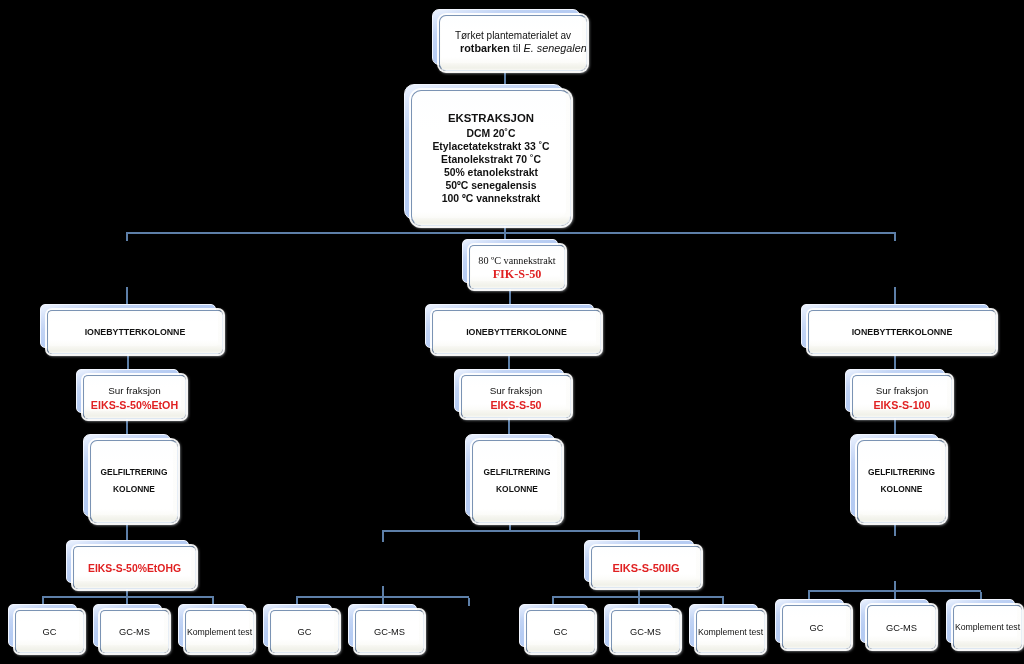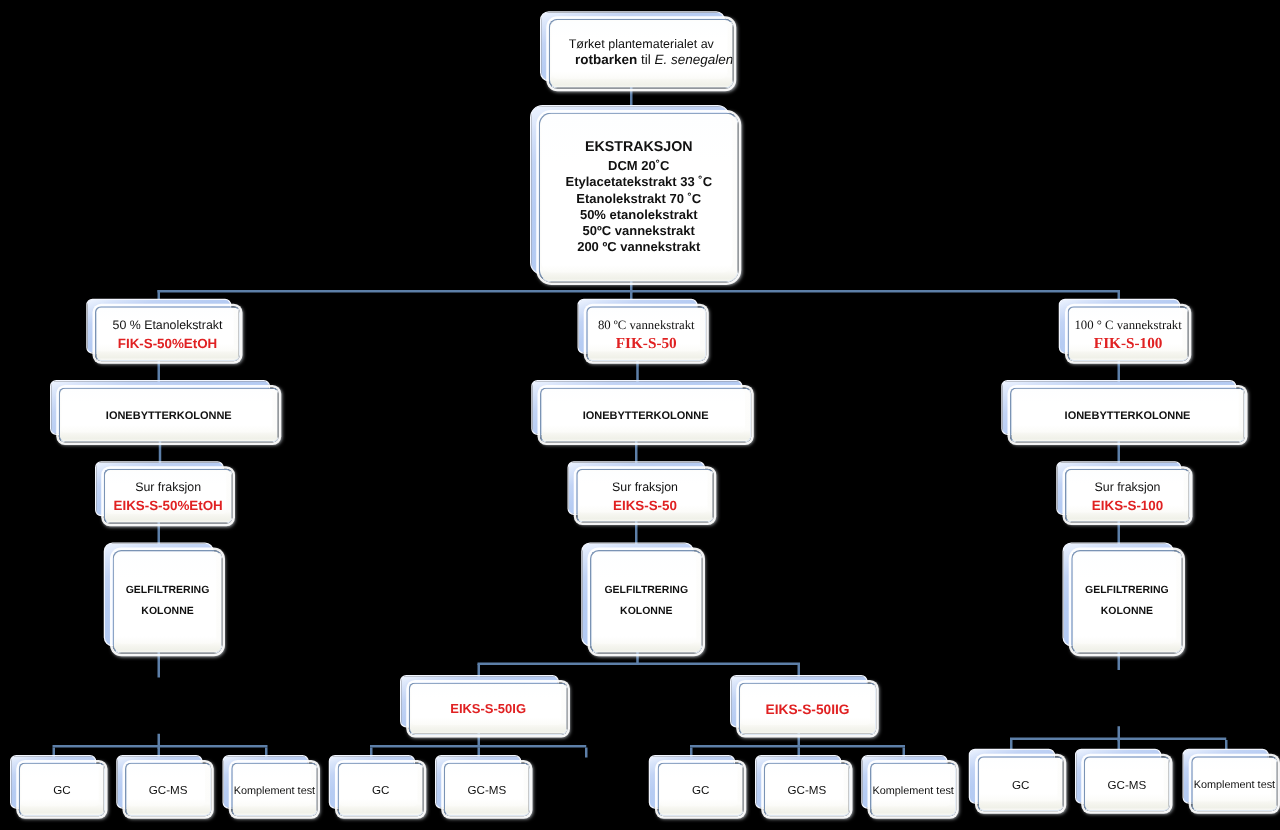--- a/index.html
+++ b/index.html
@@ -76,40 +76,31 @@
   <i class="conn" style="left:980px;top:592px;width:2px;height:10px"></i>
   <div class="node" style="left:432px;top:9px;width:148px;height:56px;--r:7px">
     <span class="back"></span>
     <span class="front">
       <span class="txt sans" style="font-size:10.8px;line-height:13.5px;transform:translateY(-1px)">
         <span class="ln plain" style="font-size:10px;">Tørket plantematerialet av</span>
         <span class="ln"><b>rotbarken</b><span> til </span><i>E. senegalensis</i></span>
       </span>
     </span>
   </div>
-  <div class="node" style="left:424px;top:84px;width:160px;height:136px;--r:10px">
+  <div class="node" style="left:404px;top:84px;width:160px;height:136px;--r:10px">
     <span class="back"></span>
     <span class="front">
       <span class="txt sans" style="font-size:10.4px;line-height:13px">
         <span class="ln b" style="font-size:11.4px;margin-top:-1px;">EKSTRAKSJON</span>
         <span class="ln b" style="margin-top:1.5px;">DCM 20˚C</span>
         <span class="ln b">Etylacetatekstrakt 33 ˚C</span>
         <span class="ln b">Etanolekstrakt 70 ˚C</span>
         <span class="ln b">50% etanolekstrakt</span>
-        <span class="ln b">50ºC vannekstrakt</span>
-        <span class="ln b">200 ºC vannekstrakt</span>
-      </span>
-    </span>
-  </div>
-  <div class="node" style="left:69px;top:239px;width:116px;height:44px;--r:5px">
-    <span class="back"></span>
-    <span class="front">
-      <span class="txt sans" style="font-size:9.9px;line-height:15px">
-        <span class="ln plain">50 % Etanolekstrakt</span>
-        <span class="ln red" style="font-size:10.7px;">FIK-S-50%EtOH</span>
+        <span class="ln b">50ºC senegalensis</span>
+        <span class="ln b">100 ºC vannekstrakt</span>
       </span>
     </span>
   </div>
   <div class="node" style="left:40px;top:304px;width:176px;height:44px;--r:5px">
     <span class="back"></span>
     <span class="front">
       <span class="txt sans" style="font-size:8.8px">
         <span class="ln b">IONEBYTTERKOLONNE</span>
       </span>
     </span>
@@ -125,20 +116,28 @@
   </div>
   <div class="node" style="left:83px;top:434px;width:88px;height:83px;--r:7px">
     <span class="back"></span>
     <span class="front">
       <span class="txt sans" style="font-size:8.4px;line-height:17px;transform:translateY(-1.5px)">
         <span class="ln b">GELFILTRERING</span>
         <span class="ln b">KOLONNE</span>
       </span>
     </span>
   </div>
+  <div class="node" style="left:66px;top:540px;width:123px;height:43px;--r:5px">
+    <span class="back"></span>
+    <span class="front">
+      <span class="txt sans" style="font-size:10.4px">
+        <span class="ln red">EIKS-S-50%EtOHG</span>
+      </span>
+    </span>
+  </div>
   <div class="node" style="left:8px;top:604px;width:69px;height:43px;--r:5px">
     <span class="back"></span>
     <span class="front">
       <span class="txt sans" style="font-size:9.3px">
         <span class="ln plain">GC</span>
       </span>
     </span>
   </div>
   <div class="node" style="left:93px;top:604px;width:69px;height:43px;--r:5px">
     <span class="back"></span>
@@ -184,28 +183,20 @@
   </div>
   <div class="node" style="left:465px;top:434px;width:90px;height:83px;--r:7px">
     <span class="back"></span>
     <span class="front">
       <span class="txt sans" style="font-size:8.4px;line-height:17px;transform:translateY(-1.5px)">
         <span class="ln b">GELFILTRERING</span>
         <span class="ln b">KOLONNE</span>
       </span>
     </span>
   </div>
-  <div class="node" style="left:320px;top:540px;width:127px;height:42px;--r:5px">
-    <span class="back"></span>
-    <span class="front">
-      <span class="txt sans" style="font-size:10.4px">
-        <span class="ln red">EIKS-S-50IG</span>
-      </span>
-    </span>
-  </div>
   <div class="node" style="left:584px;top:540px;width:110px;height:42px;--r:5px">
     <span class="back"></span>
     <span class="front">
       <span class="txt sans" style="font-size:11px">
         <span class="ln red">EIKS-S-50IIG</span>
       </span>
     </span>
   </div>
   <div class="node" style="left:263px;top:604px;width:69px;height:43px;--r:5px">
     <span class="back"></span>
@@ -237,29 +228,20 @@
       <span class="txt sans" style="font-size:9.3px">
         <span class="ln plain">GC-MS</span>
       </span>
     </span>
   </div>
   <div class="node" style="left:689px;top:604px;width:69px;height:43px;--r:5px">
     <span class="back"></span>
     <span class="front">
       <span class="txt sans" style="font-size:8.7px">
         <span class="ln plain">Komplement test</span>
-      </span>
-    </span>
-  </div>
-  <div class="node" style="left:847px;top:239px;width:97px;height:44px;--r:5px">
-    <span class="back"></span>
-    <span class="front">
-      <span class="txt serif" style="font-size:10.2px;line-height:13.6px">
-        <span class="ln plain">100 ° C vannekstrakt</span>
-        <span class="ln red" style="font-size:12.2px;">FIK-S-100</span>
       </span>
     </span>
   </div>
   <div class="node" style="left:801px;top:304px;width:188px;height:44px;--r:5px">
     <span class="back"></span>
     <span class="front">
       <span class="txt sans" style="font-size:8.8px">
         <span class="ln b">IONEBYTTERKOLONNE</span>
       </span>
     </span>

